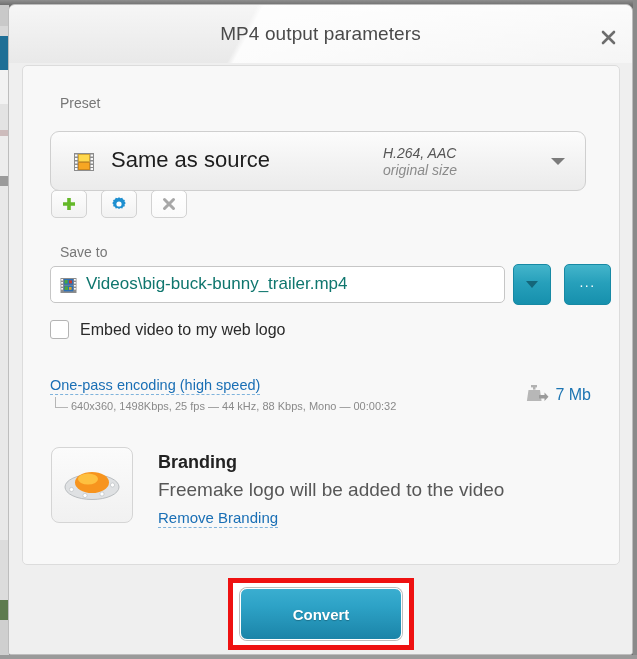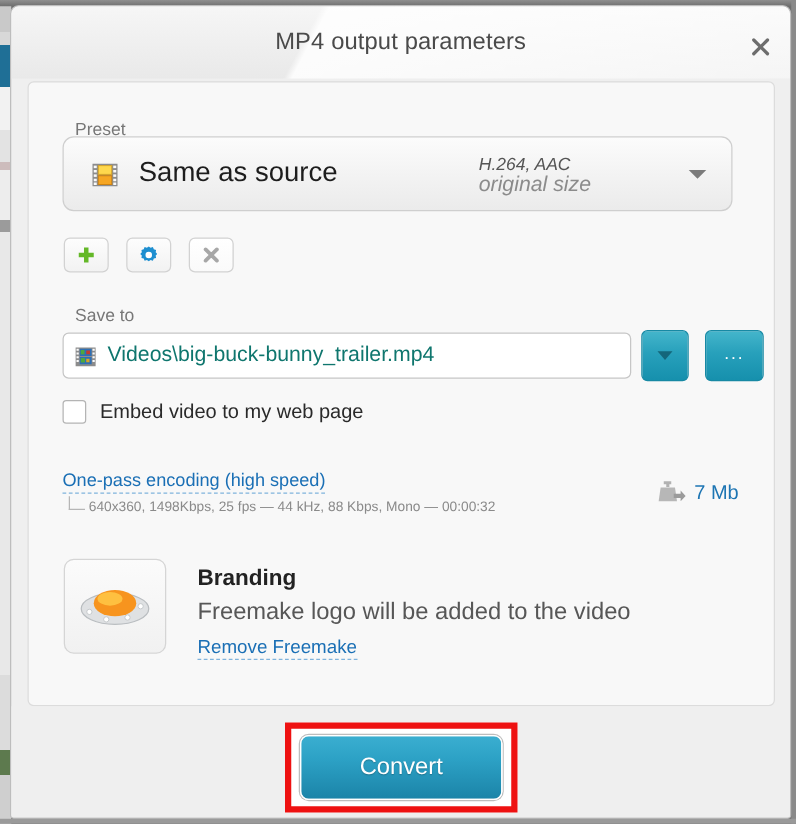--- a/index.html
+++ b/index.html
@@ -122,21 +122,21 @@
     font-size: 14px;
     color: #777777;
   }
   #lbl-preset { left: 37px; top: 29px; }
   #lbl-saveto { left: 37px; top: 178px; }
 
   
   .preset-combo {
     position: absolute;
     left: 27px;
-    top: 43px;
+    top: 65px;
     width: 536px;
     height: 60px;
     box-sizing: border-box;
     background: linear-gradient(to bottom, #fcfcfc 0%, #f3f3f3 50%, #ebebeb 100%);
     border: 1px solid #cfcfcf;
     border-radius: 9px;
     cursor: pointer;
   }
   .film-icon {
     position: absolute;
@@ -154,21 +154,21 @@
   }
   .preset-meta {
     position: absolute;
     right: 62px;
     top: 12px;
     text-align: left;
     width: 140px;
     font-style: italic;
   }
   .preset-codec { font-size: 14px; color: #555; line-height: 18px; }
-  .preset-size  { font-size: 17px; color: #8b8b8b; line-height: 16px; }
+  .preset-size  { font-size: 14px; color: #8b8b8b; line-height: 16px; }
   .combo-caret {
     position: absolute;
     right: 20px;
     top: 26px;
     width: 0; height: 0;
     border-left: 7px solid transparent;
     border-right: 7px solid transparent;
     border-top: 7px solid #7b7b7b;
   }
 
@@ -379,23 +379,24 @@
     height: 52px;
     background: linear-gradient(to bottom, #3aaed0 0%, #2da2c6 35%, #1b84a8 100%);
     border: 1px solid #ffffff;
     border-radius: 7px;
     box-shadow: 0 0 0 1px #bdbdbd;
     box-sizing: border-box;
     display: flex;
     align-items: center;
     justify-content: center;
     color: #ffffff;
-    font-size: 19px;
+    font-size: 15px;
     cursor: pointer;
     text-shadow: 0 1px 1px rgba(0,0,0,0.25);
+    font-weight: bold;
   }
 </style>
 </head>
 <body>
 
 <div class="backdrop">
   <div class="backdrop-strip-left"></div>
   <div class="backdrop-strip-top"></div>
   <div class="backdrop-strip-right"></div>
   <div class="backdrop-strip-bottom"></div>
@@ -488,21 +489,21 @@
       <div class="path-text">Videos\big-buck-bunny_trailer.mp4</div>
     </div>
 
     <div class="teal-btn" id="btn-path-dropdown">
       <div class="teal-caret"></div>
     </div>
     <div class="teal-btn" id="btn-path-browse">...</div>
 
     <div class="checkbox-row">
       <div class="checkbox-box"></div>
-      <div class="checkbox-label">Embed video to my web page</div>
+      <div class="checkbox-label">Embed video to my web logo</div>
     </div>
 
     <div class="enc-link">One-pass encoding (high speed)</div>
     <div class="tree-connector"></div>
     <div class="enc-detail">640x360, 1498Kbps, 25 fps — 44 kHz, 88 Kbps, Mono — 00:00:32</div>
 
     <div class="size-group">
       <svg class="size-icon" viewBox="0 0 24 22">
         <rect x="6" y="1" width="6" height="2.4" fill="#b2b2b2"></rect>
         <rect x="8" y="3" width="2.5" height="2.6" fill="#b2b2b2"></rect>
@@ -518,21 +519,21 @@
         <ellipse cx="30" cy="18.5" rx="17" ry="10.5" fill="#f7941e"></ellipse>
         <ellipse cx="26" cy="15" rx="10" ry="5.5" fill="#ffc846" opacity="0.85"></ellipse>
         <circle cx="9.5" cy="25.5" r="2.1" fill="#ffffff" stroke="#bfc3c6" stroke-width="0.7"></circle>
         <circle cx="23" cy="31.5" r="2.1" fill="#ffffff" stroke="#bfc3c6" stroke-width="0.7"></circle>
         <circle cx="40" cy="30" r="2.1" fill="#ffffff" stroke="#bfc3c6" stroke-width="0.7"></circle>
         <circle cx="50.5" cy="21" r="2.1" fill="#ffffff" stroke="#bfc3c6" stroke-width="0.7"></circle>
       </svg>
     </div>
     <div class="brand-title">Branding</div>
     <div class="brand-desc">Freemake logo will be added to the video</div>
-    <div class="brand-link">Remove Freemake</div>
+    <div class="brand-link">Remove Branding</div>
 
   </div>
 
   <div class="footer"></div>
 </div>
 
 <div class="convert-highlight"></div>
 <div class="convert-btn">Convert</div>
 
 </body></html>

